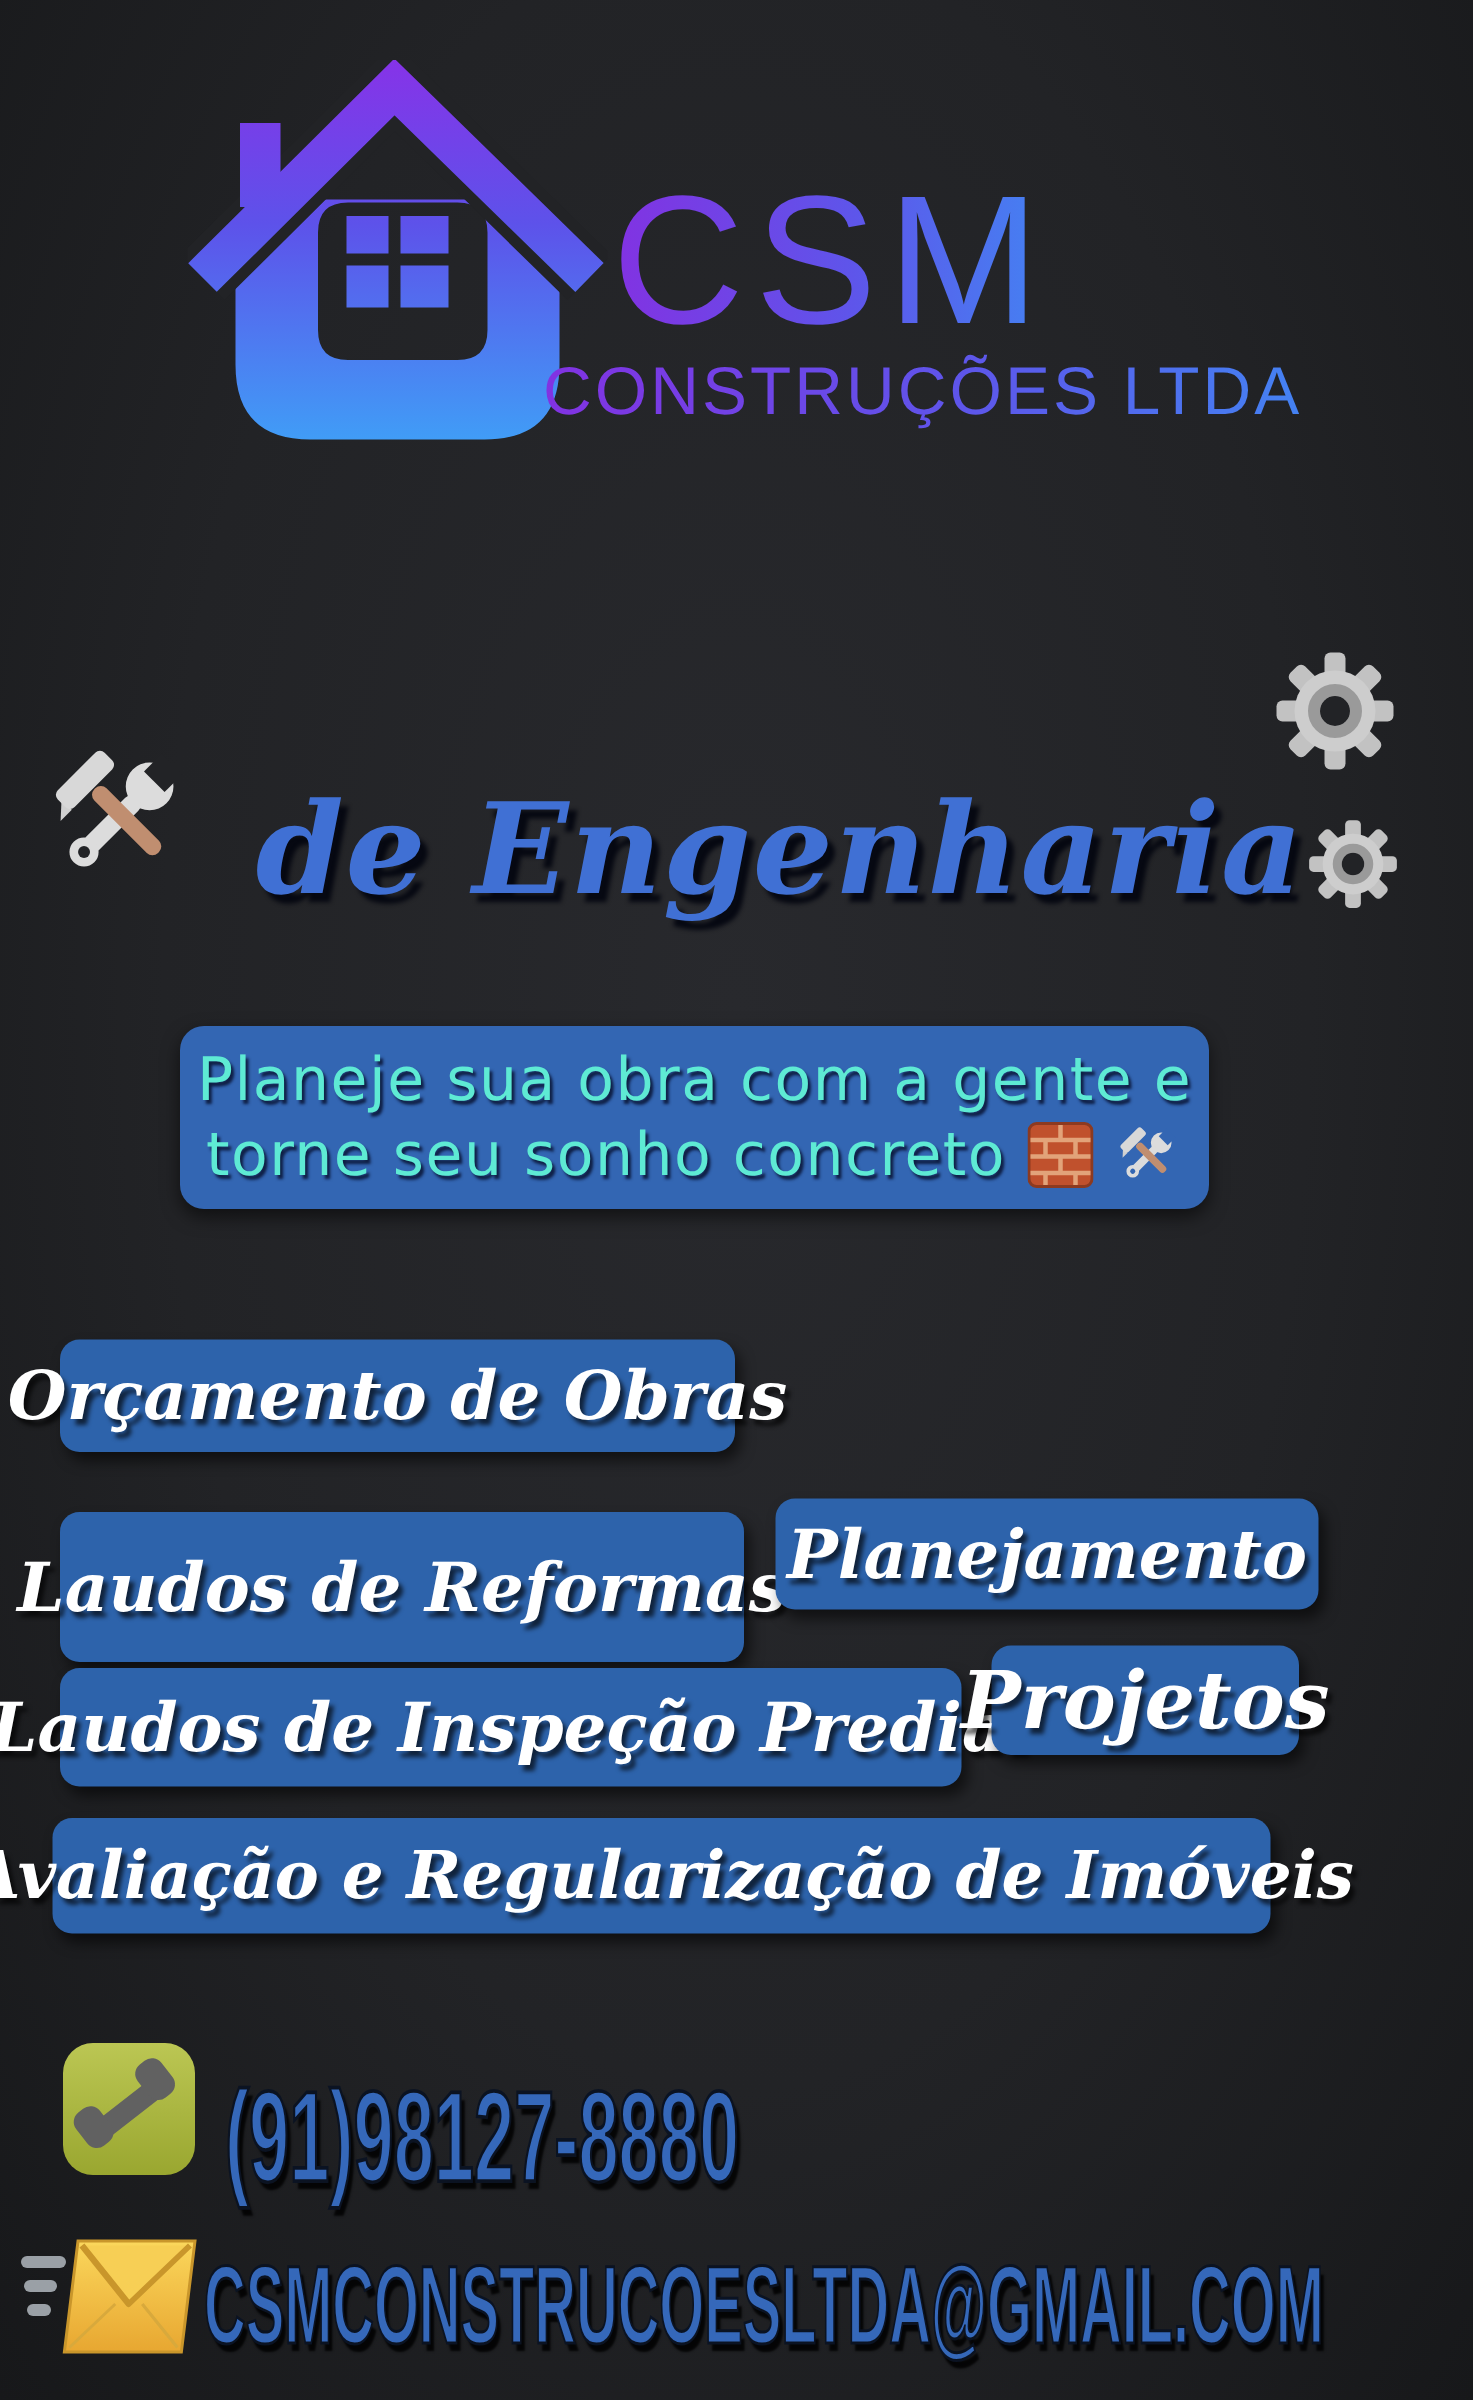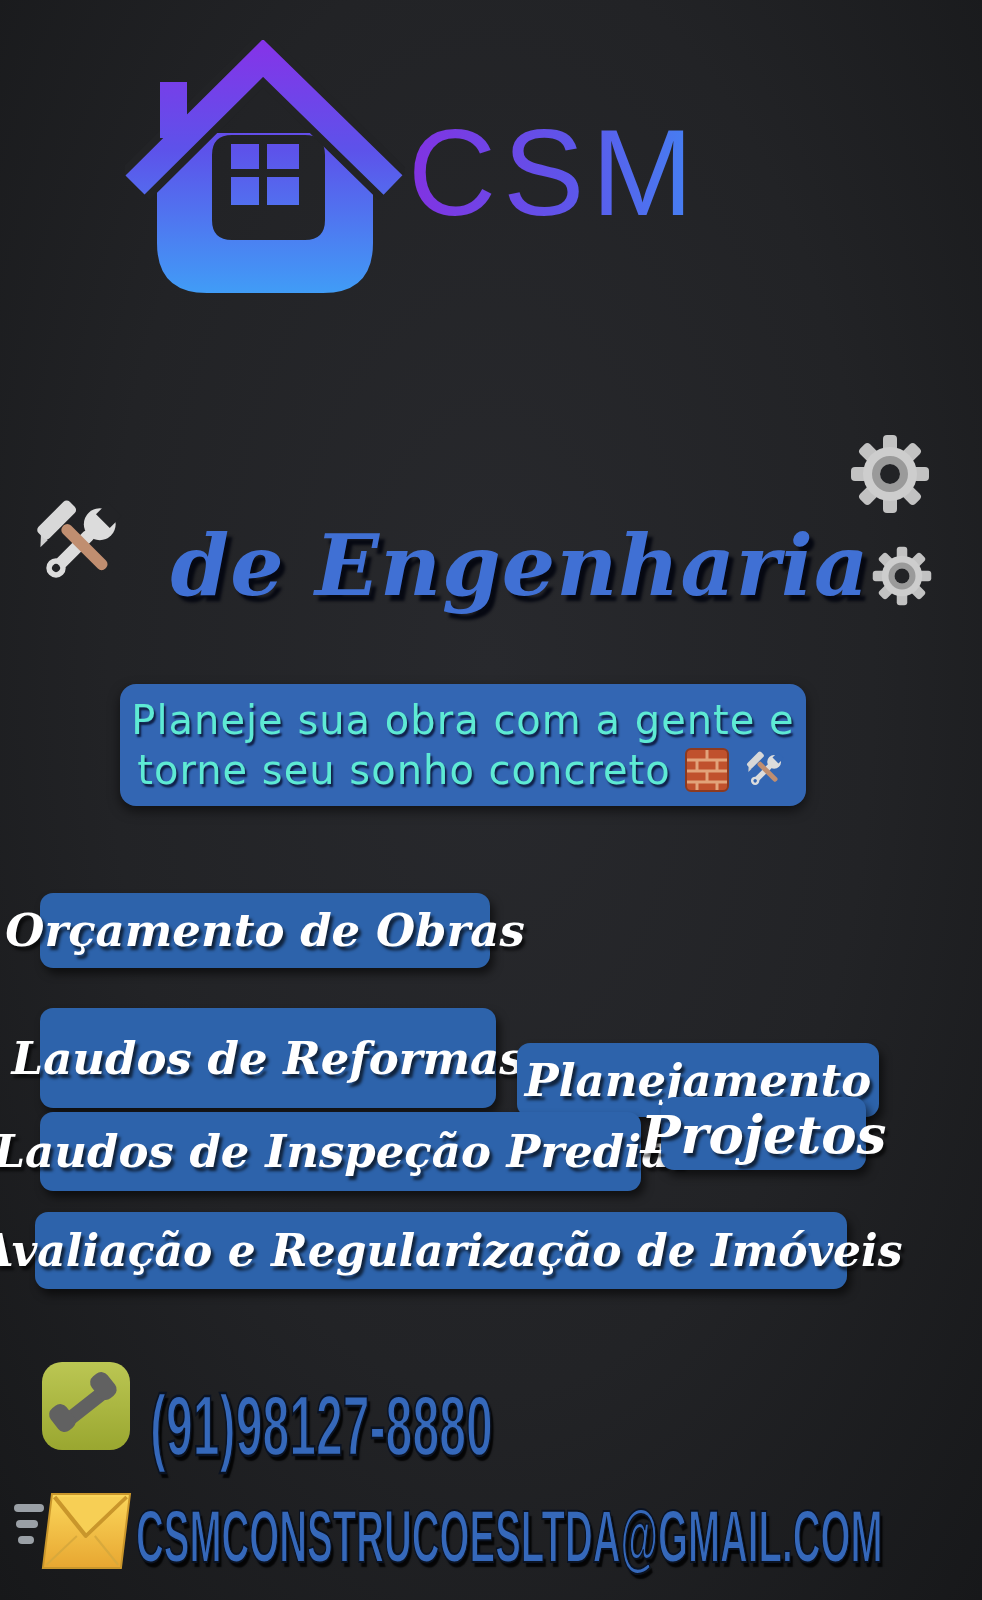--- a/index.html
+++ b/index.html
@@ -41,21 +41,21 @@
   
   .svc{
     background:#2d63ab;border-radius:13px;box-shadow:4px 6px 9px rgba(0,0,0,.55);
     display:flex;align-items:center;justify-content:center;
     color:#ffffff;font-family:"DejaVu Serif",serif;font-style:italic;font-weight:bold;
     font-size:45px;text-shadow:3px 4px 3px rgba(0,0,0,.65);white-space:nowrap;
   }
   .s1{left:40px;top:893px;width:450px;height:75px;}
   .s2{left:516px;top:885px;width:402px;height:72px;}
   .s3{left:40px;top:1008px;width:456px;height:100px;}
-  .s4{left:517px;top:999px;width:362px;height:74px;margin-top:44px;}
+  .s4{left:517px;top:999px;width:362px;height:74px;}
   .s5{left:40px;top:1112px;width:601px;height:79px;}
   .s6{left:661px;top:1097px;width:205px;height:73px;font-size:53px;}
   .s7{left:35px;top:1212px;width:812px;height:77px;font-size:44px;}
 
   
   .contact-text{
     font-weight:bold;color:#3568ba;line-height:1;white-space:nowrap;
     -webkit-text-stroke:2.5px #0b1322;
     text-shadow:5px 5px 2px rgba(0,0,0,.85);
     transform-origin:left top;letter-spacing:0px;
@@ -87,20 +87,21 @@
     <rect x="142" y="137" width="32" height="28" fill="url(#hg)"></rect>
 
     <path d="M 10 145 L 138 18 L 268 145" fill="none" stroke="#222326" stroke-width="42"></path>
 
     <rect x="35" y="42" width="27" height="56" fill="url(#hg)"></rect>
 
     <path d="M 10 145 L 138 18 L 268 145" fill="none" stroke="url(#hg)" stroke-width="27"></path>
   </svg>
 
   <div class="abs csm grad-text">CSM</div>
+  <div class="abs company-name grad-text">CONSTRUÇÕES LTDA</div>
 
   <div class="abs headline h2">de Engenharia</div>
 
   <svg class="abs" style="left:28px;top:490px;" width="106" height="106" viewBox="0 0 120 120">
     <g transform="rotate(45 60 60)">
       <circle cx="60" cy="30" r="18" fill="#dcdcdc"></circle>
       <rect x="49" y="6" width="22" height="19" fill="#222326"></rect>
       <rect x="53" y="42" width="14" height="56" rx="7" fill="#dcdcdc"></rect>
       <circle cx="60" cy="100" r="11" fill="#dcdcdc"></circle>
       <circle cx="60" cy="100" r="4.5" fill="#222326"></circle>

